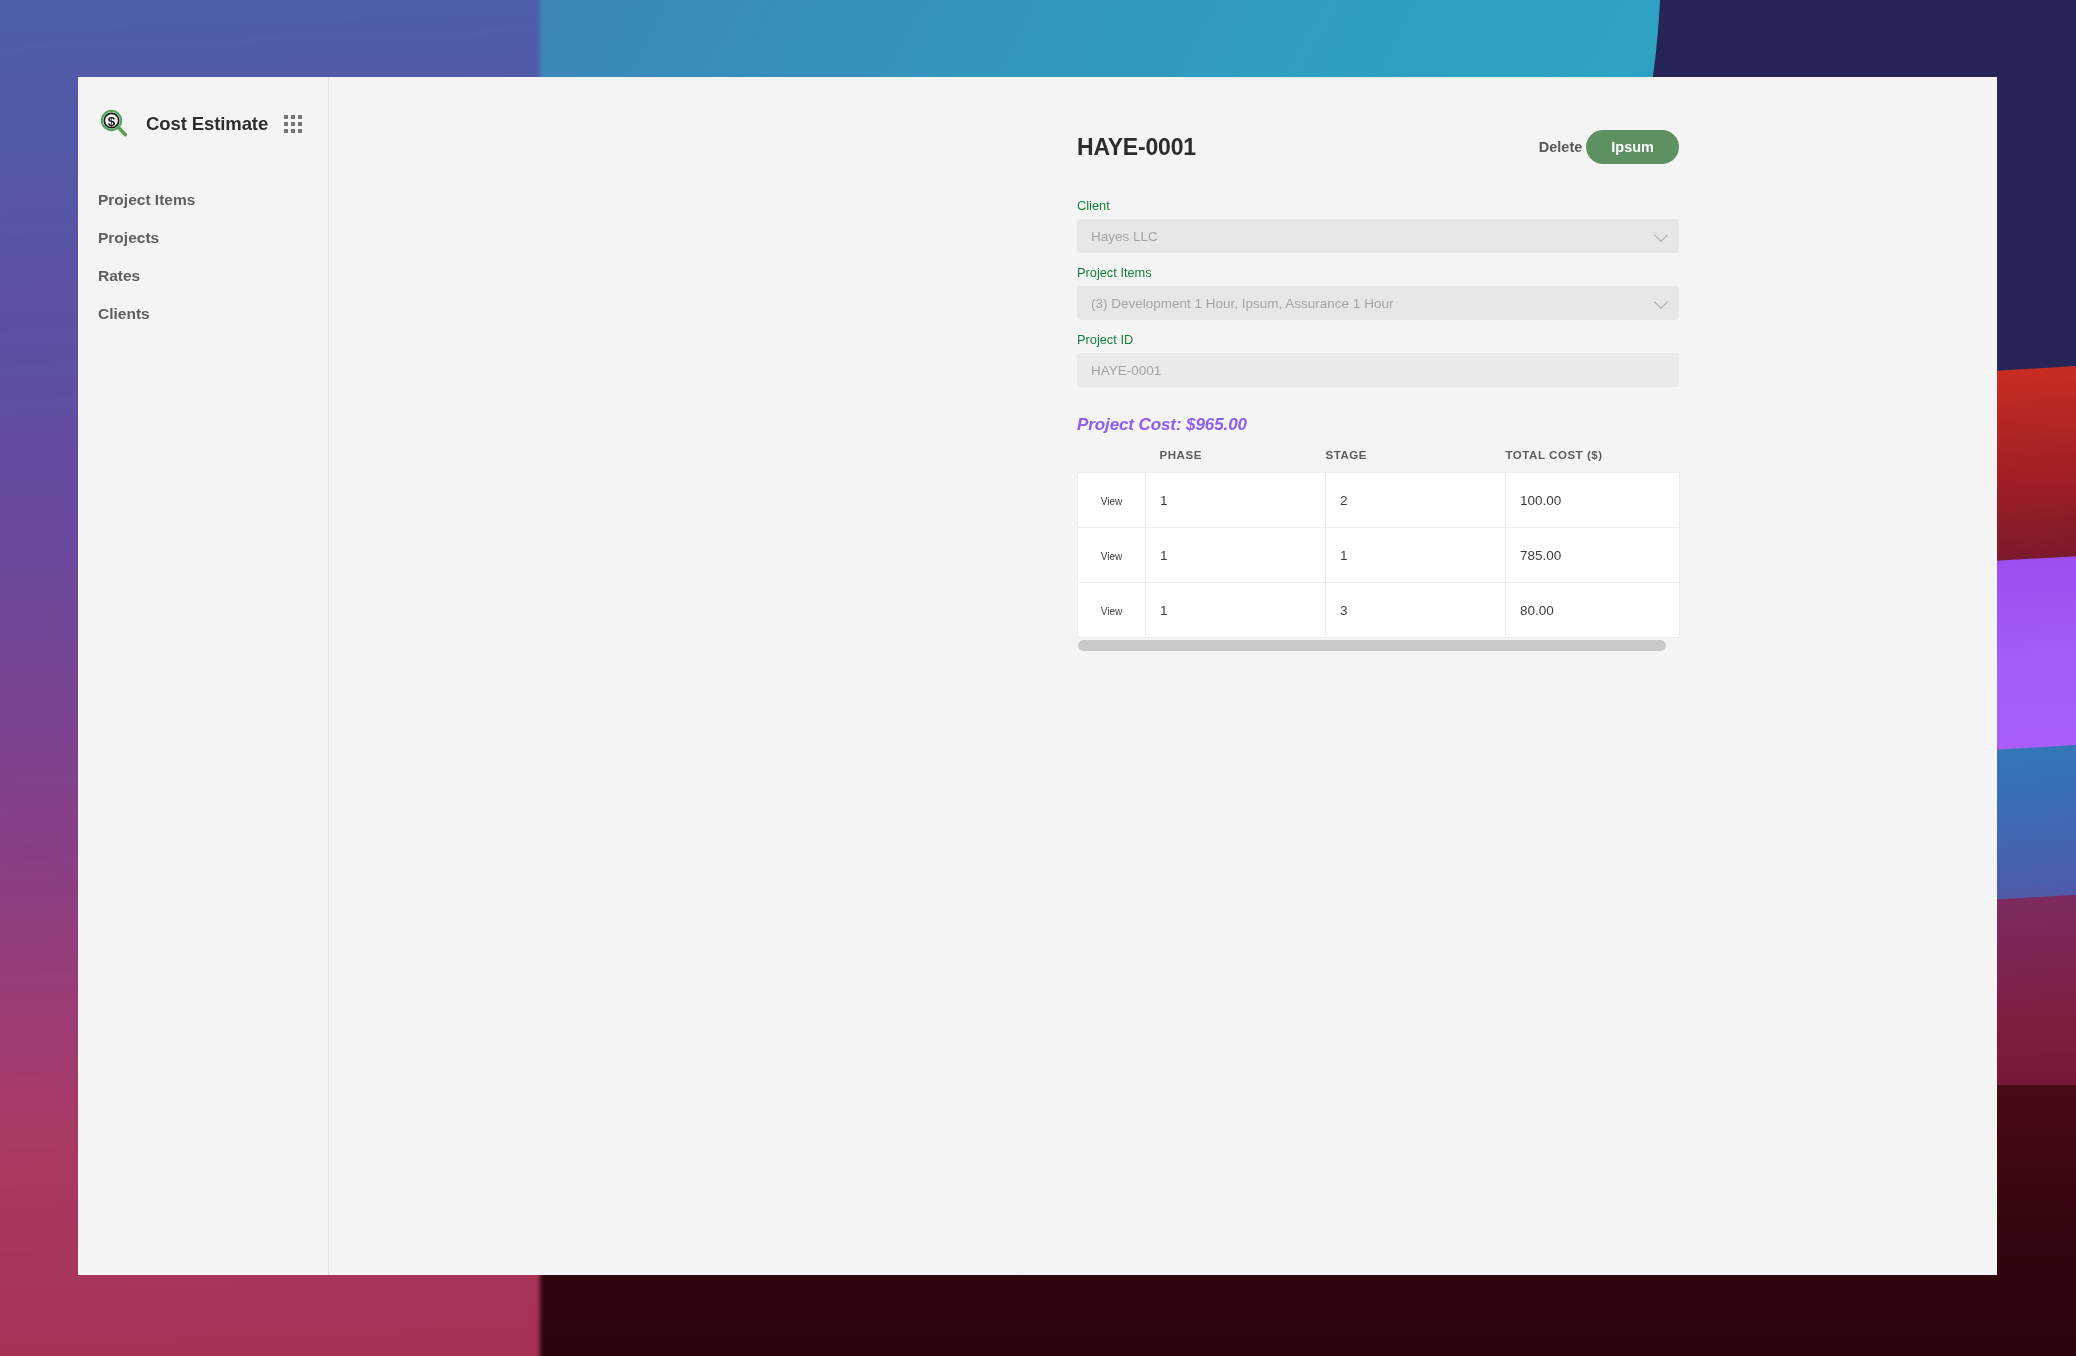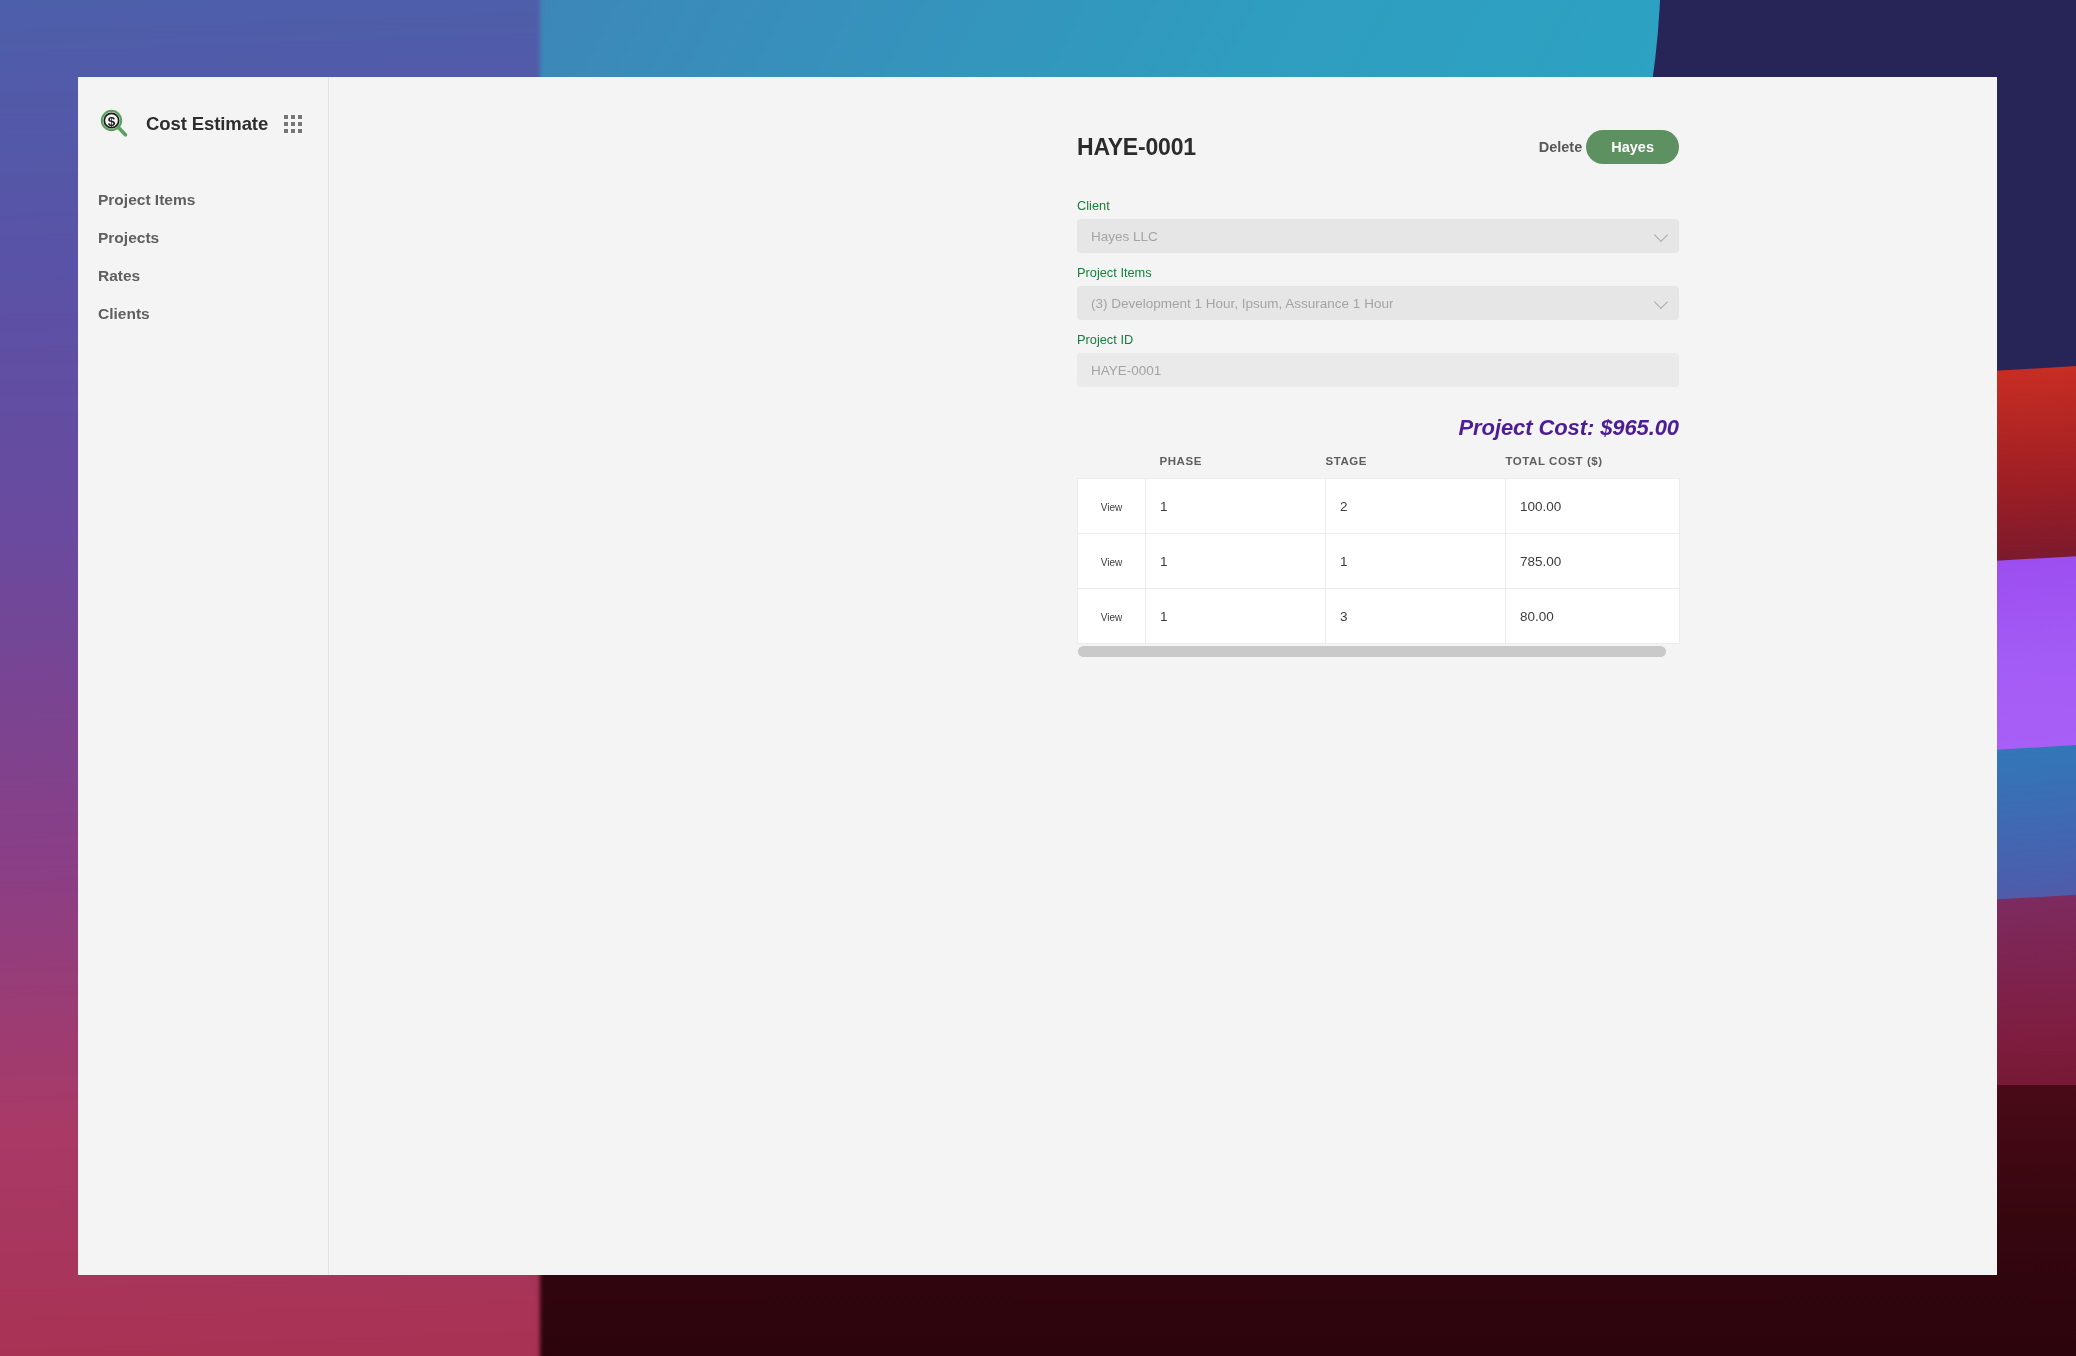--- a/index.html
+++ b/index.html
@@ -245,26 +245,25 @@
     height: 10px;
     margin-top: -6px;
     border-right: 1.6px solid #a9a9a9;
     border-bottom: 1.6px solid #a9a9a9;
     transform: rotate(45deg);
   }
 
   #project-cost {
     margin-top: 28px;
     margin-bottom: 14px;
-    font-size: 22px;
+    font-size: 17px;
     font-weight: bold;
     font-style: italic;
-    color: #4c1d95;
+    color: #8b5cf6;
     letter-spacing: -0.1px;
-    text-align: right;
   }
 
   
   #cost-table-wrap { width: 602px; }
   table.cost-table {
     width: 100%;
     border-collapse: collapse;
     table-layout: fixed;
   }
   table.cost-table thead th {
@@ -360,21 +359,21 @@
     </ul>
   </aside>
 
   <main id="main">
     <div id="content">
 
       <div class="page-head">
         <h1 id="page-title">HAYE-0001</h1>
         <div class="head-actions">
           <button id="delete-button">Delete</button>
-          <button id="edit-button">Hayes</button>
+          <button id="edit-button">Ipsum</button>
         </div>
       </div>
 
       <div class="field-group">
         <div class="field-label">Client</div>
         <div class="field-control">
           <span class="field-value">Hayes LLC</span>
           <span class="chevron"></span>
         </div>
       </div>

